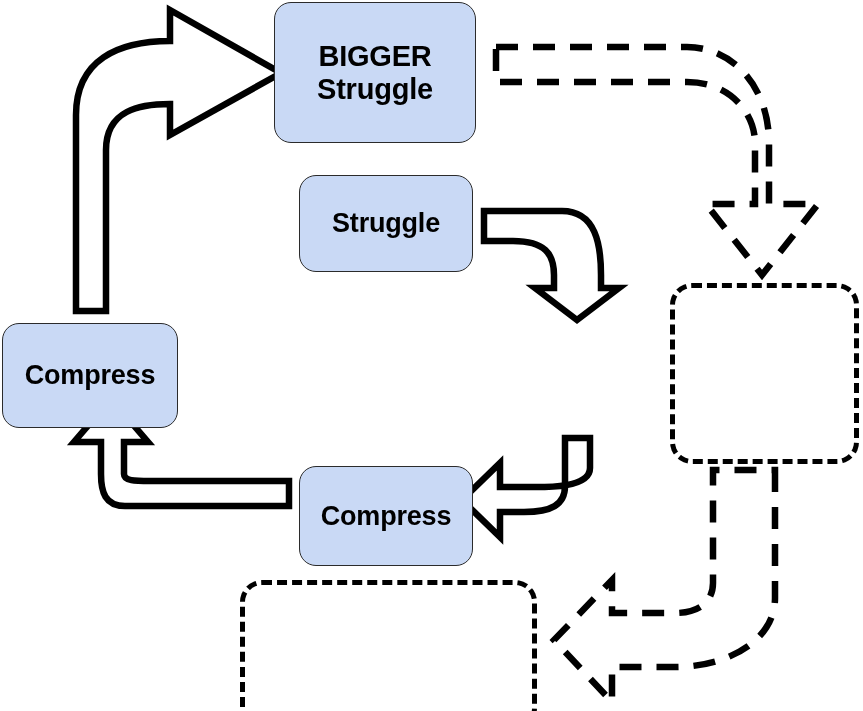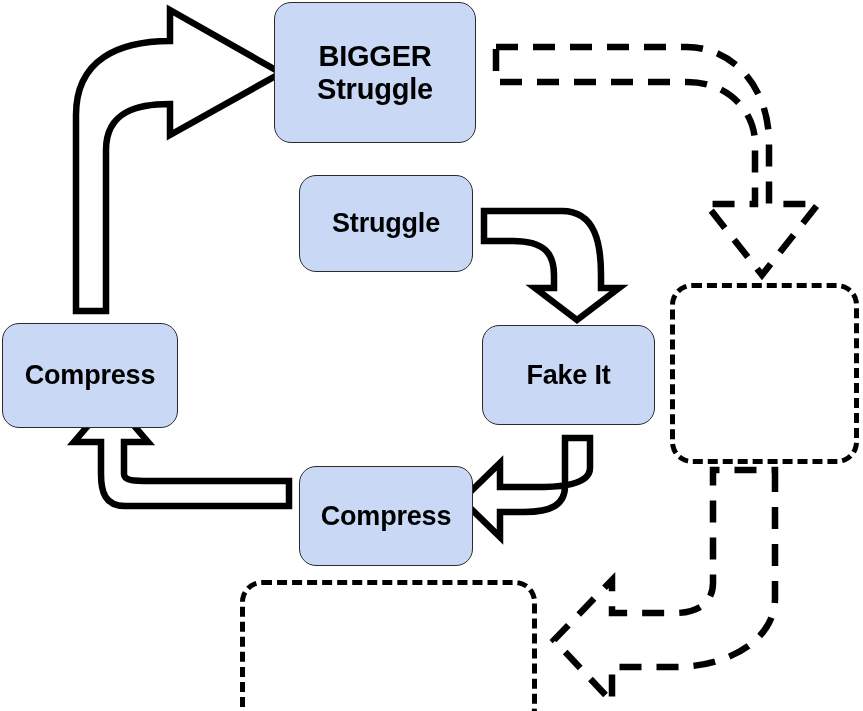--- a/index.html
+++ b/index.html
@@ -138,23 +138,20 @@
   </div>
 
   <div class="node-box" style="left:299px; top:175px; width:174px; height:97px; font-size:27px;">
     <span>Struggle</span>
   </div>
 
   <div class="node-box" style="left:2px; top:323px; width:176px; height:105px; font-size:27px;">
     <span>Compress</span>
   </div>
 
-  <div class="node-box" style="left:482px; top:325px; width:173px; height:100px; font-size:27px;">
-    <span>Fake It</span>
-  </div>
 
   <div class="node-box" style="left:299px; top:466px; width:174px; height:100px; font-size:27px;">
     <span>Compress</span>
   </div>
 
   <div class="ghost-box" style="left:670px; top:283px; width:189px; height:181px;">
     <span></span>
   </div>
 
   <div class="ghost-box" style="left:240px; top:580px; width:297px; height:150px;">

